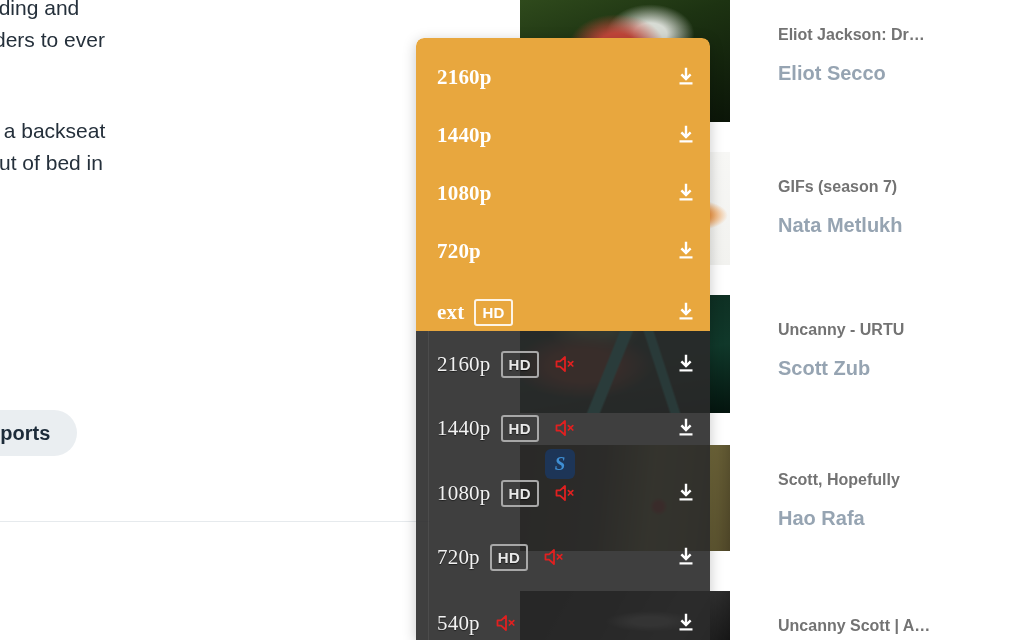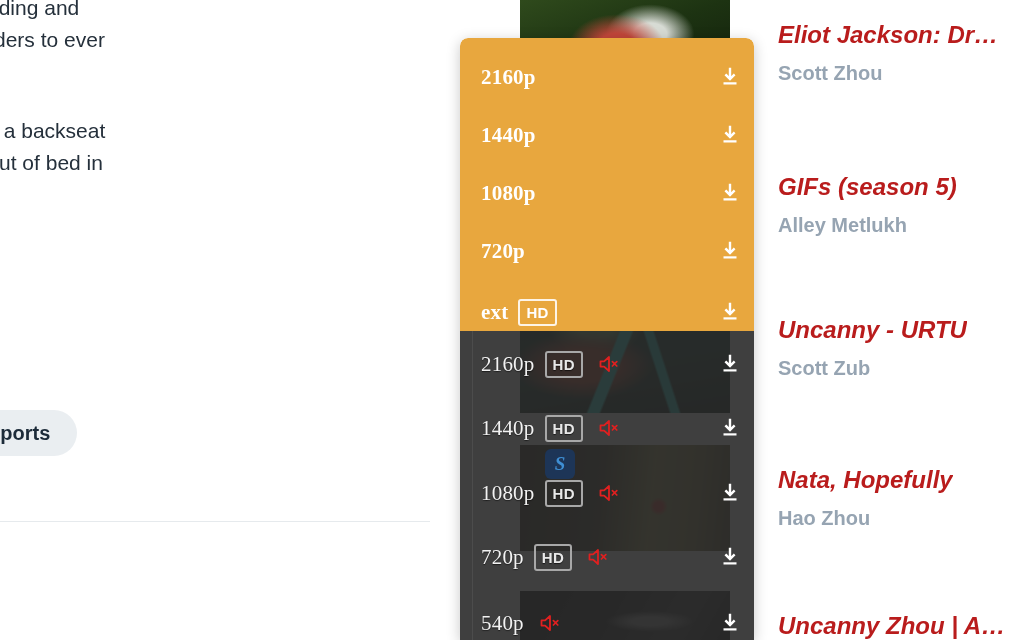--- a/index.html
+++ b/index.html
@@ -96,27 +96,26 @@
     outline: 6px solid #17a2e8;
     outline-offset: -6px;
   }
   .thumb-art { position: absolute; inset: 0; }
   .meta {
     padding-left: 48px;
     padding-top: 20px;
     min-width: 0;
   }
   .v-title {
-    color: #b91c1c;
-    font-size: 24px;
+    color: #737373;
+    font-size: 16px;
     font-weight: 700;
     line-height: 30px;
     white-space: nowrap;
     overflow: hidden;
-    font-style: italic;
   }
   .v-author {
     color: #96a4b2;
     font-size: 20px;
     font-weight: 700;
     line-height: 28px;
     margin-top: 9px;
     white-space: nowrap;
   }
 
@@ -159,21 +158,20 @@
   #downloader {
     position: absolute;
     left: 416px;
     top: 38px;
     width: 294px;
     height: 602px;
     border-top-left-radius: 8px;
     border-top-right-radius: 8px;
     overflow: hidden;
     box-shadow: 0 3px 14px rgba(0,0,0,.22);
-    margin-left: 44px;
   }
 
   
   #dl-top {
     position: absolute;
     left: 0; top: 0;
     width: 294px;
     height: 293px;
     background: #e8a73e;
     border-top-left-radius: 8px;
@@ -302,56 +300,56 @@
 
   <div id="divider"></div>
 
   <div id="video-list">
       <div class="video-row" style="top: 0px;">
         <div class="thumb selected" style="height: 122px;">
           <div class="thumb-art art-bike"></div>
         </div>
         <div class="meta">
           <div class="v-title">Eliot Jackson: Dr…</div>
-          <div class="v-author">Scott Zhou</div>
+          <div class="v-author">Eliot Secco</div>
         </div>
       </div>
       <div class="video-row" style="top: 152px;">
         <div class="thumb" style="height: 113px;">
           <div class="thumb-art art-gif"></div>
         </div>
         <div class="meta">
-          <div class="v-title">GIFs (season 5)</div>
-          <div class="v-author">Alley Metlukh</div>
+          <div class="v-title">GIFs (season 7)</div>
+          <div class="v-author">Nata Metlukh</div>
         </div>
       </div>
       <div class="video-row" style="top: 295px;">
         <div class="thumb" style="height: 118px;">
           <div class="thumb-art art-urtu"></div>
         </div>
         <div class="meta">
           <div class="v-title">Uncanny - URTU</div>
           <div class="v-author">Scott Zub</div>
         </div>
       </div>
       <div class="video-row" style="top: 445px;">
         <div class="thumb" style="height: 106px;">
           <div class="thumb-art art-forest"></div>
         </div>
         <div class="meta">
-          <div class="v-title">Nata, Hopefully</div>
-          <div class="v-author">Hao Zhou</div>
+          <div class="v-title">Scott, Hopefully</div>
+          <div class="v-author">Hao Rafa</div>
         </div>
       </div>
       <div class="video-row" style="top: 591px;">
         <div class="thumb" style="height: 49px;">
           <div class="thumb-art art-alley"></div>
         </div>
         <div class="meta">
-          <div class="v-title">Uncanny Zhou | A…</div>
+          <div class="v-title">Uncanny Scott | A…</div>
         </div>
       </div>
     </div>
 </div>
 
 <div id="downloader">
   <div id="dl-top"></div>
   <div id="dl-bottom"></div>
   <div id="dl-bottom-divider"></div>
 <div class="dl-row" style="top: 10px;">

